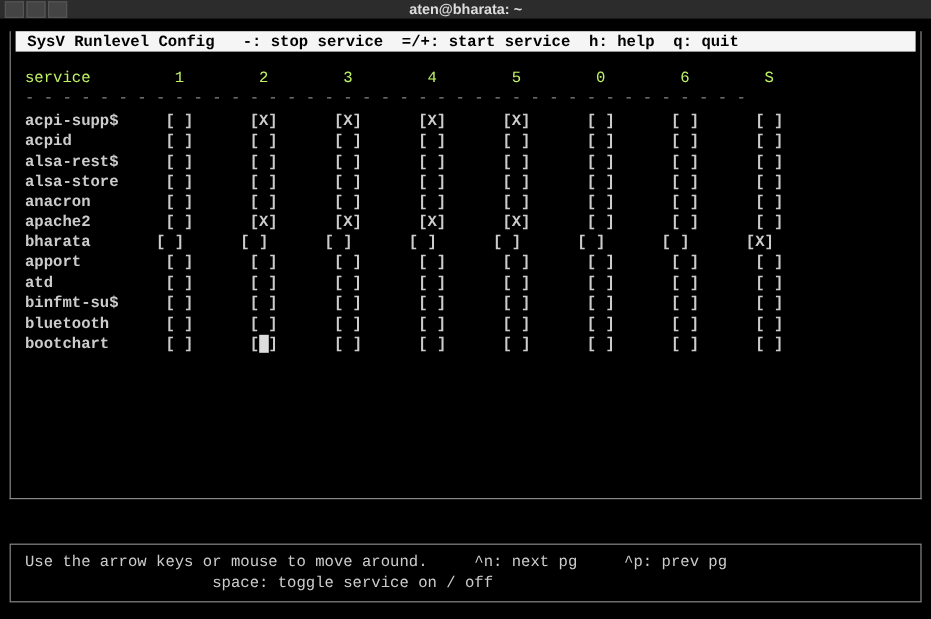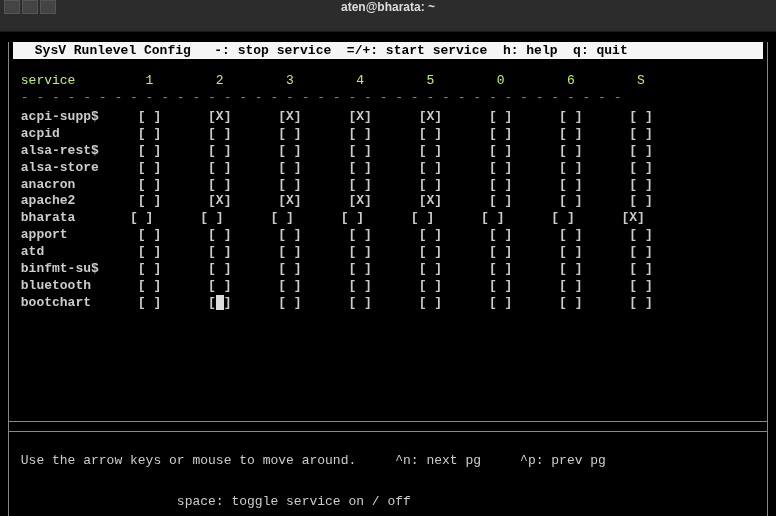--- a/index.html
+++ b/index.html
@@ -10,23 +10,23 @@
   body {
     background: #000;
     font-family: 'Courier New', Courier, monospace;
     font-size: 13px;
     width: 776px;
     height: 516px;
     overflow: hidden;
   }
   .titlebar {
     background: #2c2c2c;
-    height: 32px;
+    height: 16px;
     display: flex;
-    align-items: flex-start;
+    align-items: flex-end;
     position: relative;
     border-bottom: 1px solid #1a1a1a;
   }
   .titlebar-buttons {
     display: flex;
     gap: 2px;
     padding-left: 4px;
   }
   .titlebar-button {
     width: 16px;
@@ -46,21 +46,21 @@
   .terminal {
     padding: 10px 8px;
     background: #000;
     color: #ccc;
     height: calc(100% - 22px);
     position: relative;
   }
   .app-header {
     background: #f5f5f5;
     color: #000;
-    padding: 1px 14px;
+    padding: 1px 2px;
     font-weight: bold;
     margin-bottom: 14px;
     white-space: pre;
     display: inline-block;
     width: 100%;
   }
   .column-headers {
     color: #bef264;
     white-space: pre;
     margin-bottom: 2px;
@@ -88,21 +88,20 @@
     bottom: 8px;
     left: 8px;
     right: 8px;
     border: 1px solid #888;
     padding: 6px 4px;
     color: #ccc;
   }
   .footer-line {
     white-space: pre;
     line-height: 1.35;
-    margin-top: 24px;
   }
   .main-box {
     border-bottom: 1px solid #888;
     border-left: 1px solid #888;
     border-right: 1px solid #888;
     padding: 0 4px 60px 4px;
     min-height: 390px;
     position: relative;
   }
 </style>

